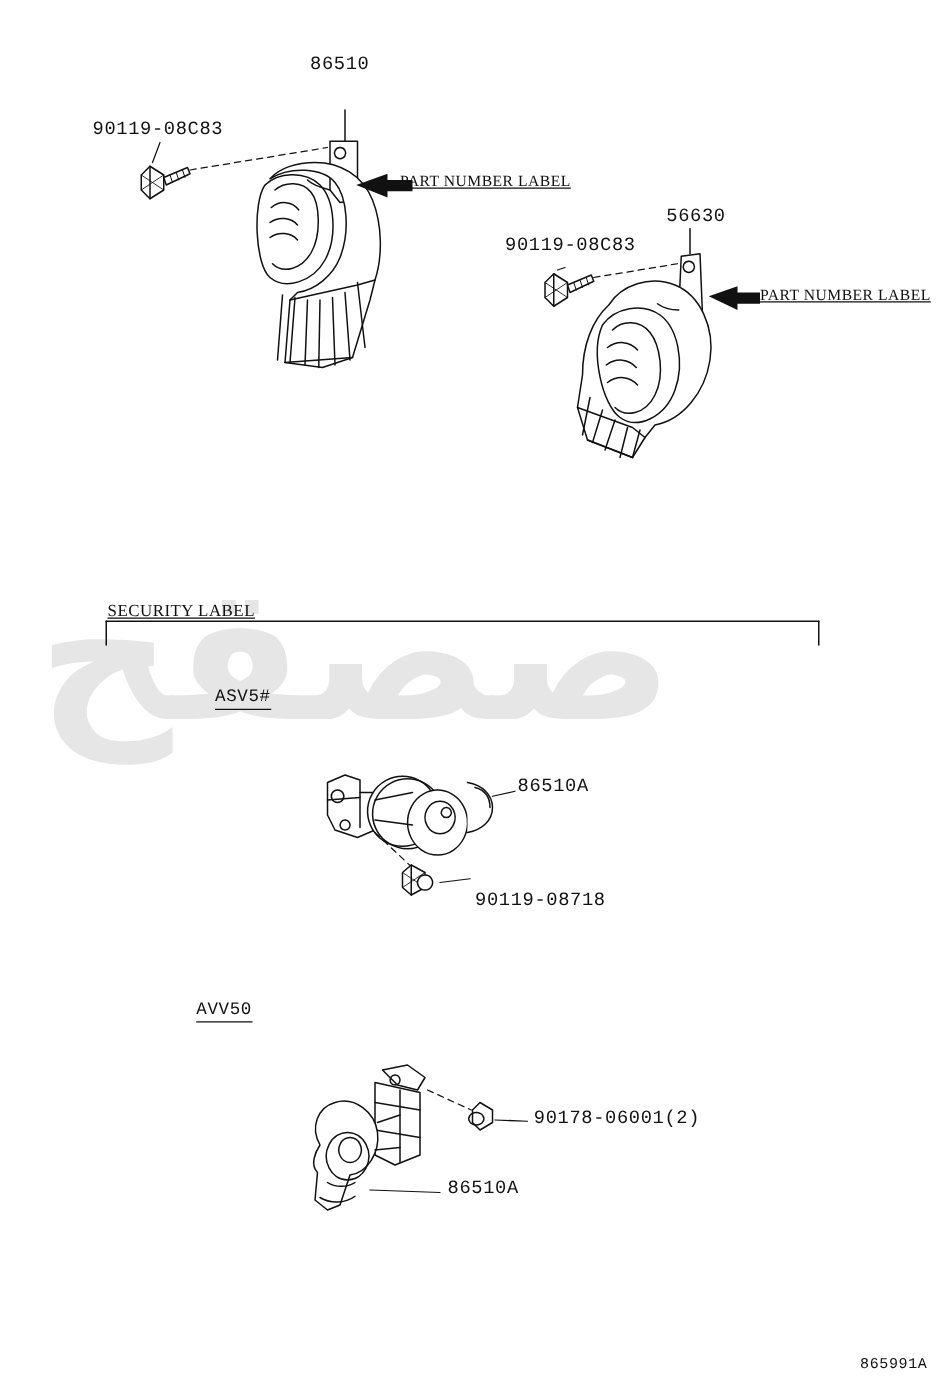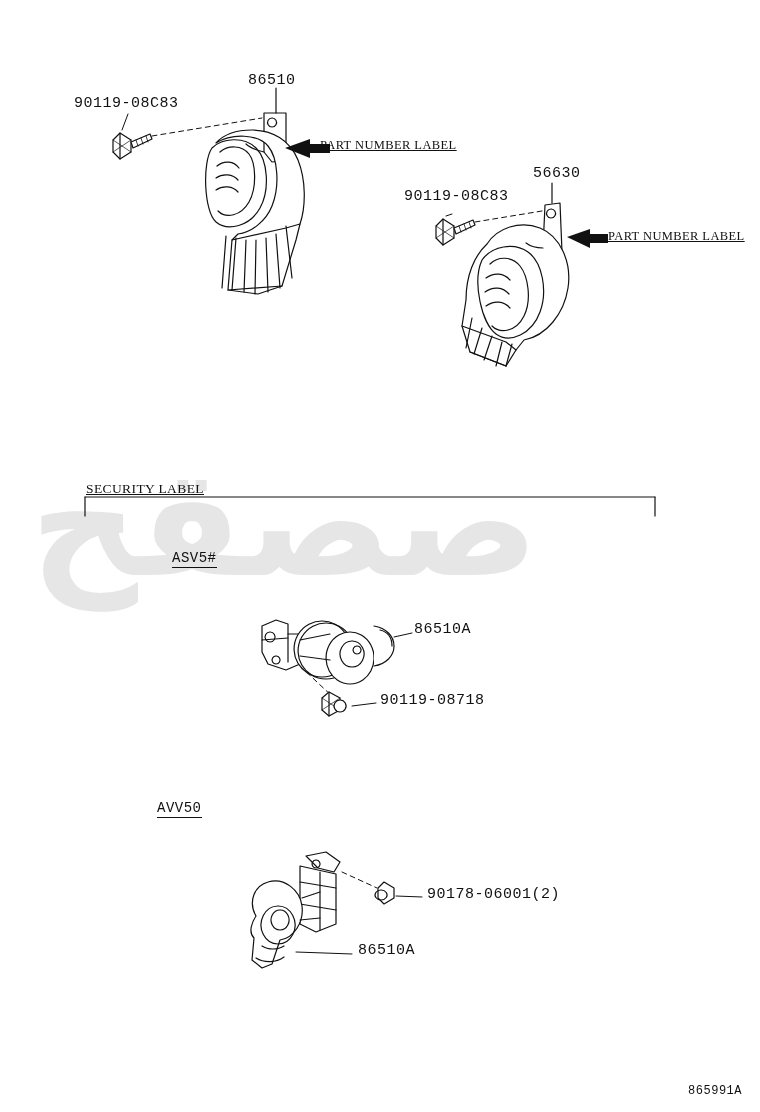--- a/index.html
+++ b/index.html
@@ -225,41 +225,41 @@
       </g>
 
       <path d="M342 872 L377 888" stroke-dasharray="5,4" stroke-width="1"></path>
 
       <path d="M396 896 L422 897" stroke-width="1"></path>
 
       <path d="M296 952 L352 954" stroke-width="1"></path>
     </g>
   </svg>
 
-  <div class="label" style="left:248px; top:72px;">86510</div>
+  <div class="label" style="left:248px; top:43px;">86510</div>
 
   <div class="label" style="left:74px; top:95px;">90119-08C83</div>
 
   <div class="label small" style="left:320px; top:138px;">PART NUMBER LABEL</div>
 
   <div class="label" style="left:533px; top:165px;">56630</div>
 
   <div class="label" style="left:404px; top:188px;">90119-08C83</div>
 
   <div class="label small" style="left:608px; top:229px;">PART NUMBER LABEL</div>
 
   <div class="label small" style="left:86px; top:481px; font-size:13.5px;">SECURITY LABEL</div>
 
   <div class="label group" style="left:172px; top:550px;">
     <span class="underline">ASV5#</span>
   </div>
 
   <div class="label" style="left:414px; top:621px;">86510A</div>
 
-  <div class="label" style="left:380px; top:692px;text-align:center;">90119-08718</div>
+  <div class="label" style="left:380px; top:712px;text-align:center;">90119-08718</div>
 
   <div class="label group" style="left:157px; top:800px;">
     <span class="underline">AVV50</span>
   </div>
 
   <div class="label" style="left:427px; top:886px;text-align:right;">90178-06001(2)</div>
 
   <div class="label" style="left:358px; top:942px;">86510A</div>
 
   <div class="footer-code">865991A</div>

